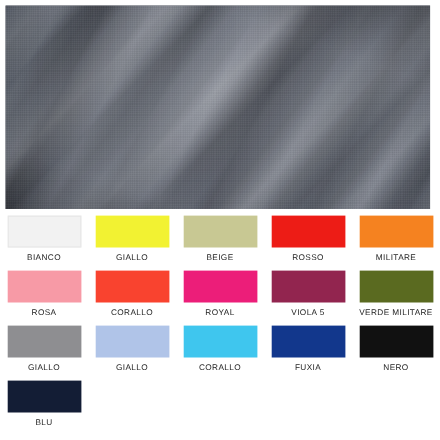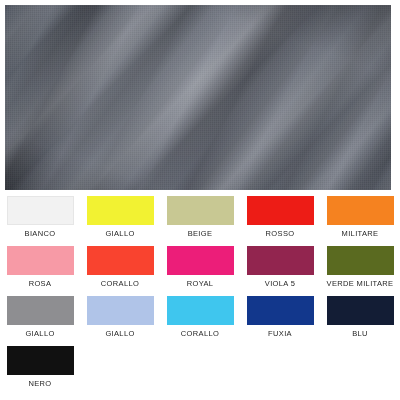--- a/index.html
+++ b/index.html
@@ -213,22 +213,22 @@
       </div>
       <div class="swatch-cell">
         <div class="swatch-chip" style="background-color: rgb(63, 198, 238);"></div>
         <div class="swatch-label">CORALLO</div>
       </div>
       <div class="swatch-cell">
         <div class="swatch-chip" style="background-color: rgb(18, 55, 140);"></div>
         <div class="swatch-label">FUXIA</div>
       </div>
       <div class="swatch-cell">
+        <div class="swatch-chip" style="background-color: rgb(17, 17, 17);"></div>
+        <div class="swatch-label">NERO</div>
+      </div>
+      <div class="swatch-cell">
         <div class="swatch-chip" style="background-color: rgb(19, 29, 53);"></div>
         <div class="swatch-label">BLU</div>
       </div>
-      <div class="swatch-cell">
-        <div class="swatch-chip" style="background-color: rgb(17, 17, 17);"></div>
-        <div class="swatch-label">NERO</div>
-      </div>
     </div>
 
 </div>
 
 </body></html>

